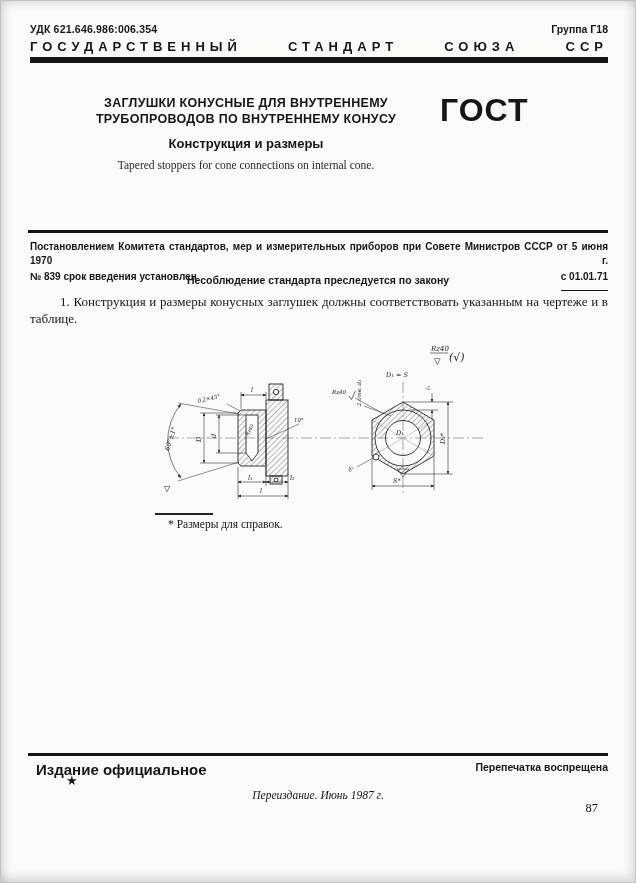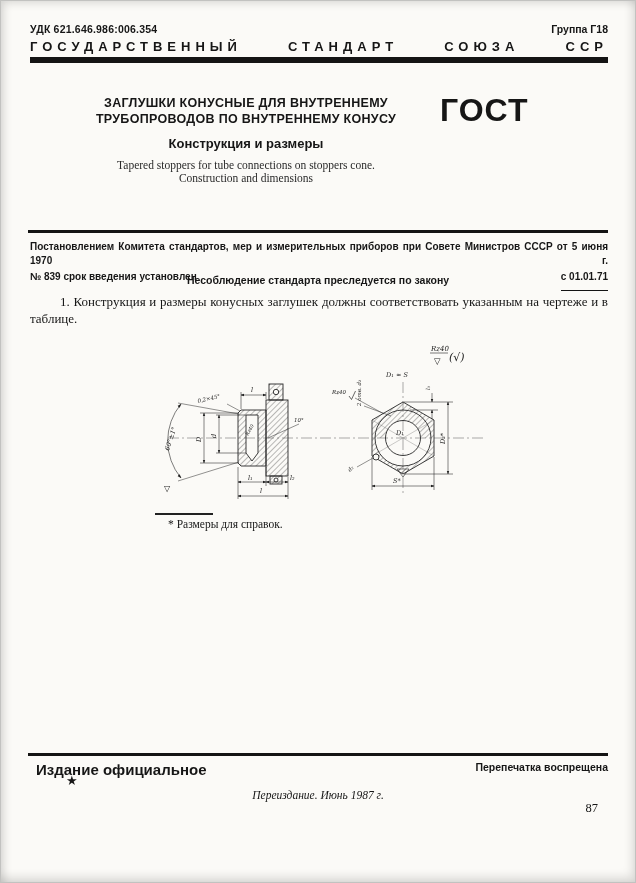--- a/index.html
+++ b/index.html
@@ -53,22 +53,21 @@
     <span>СОЮЗА</span>
     <span>ССР</span>
   </div>
   <div class="abs bar"></div>
 
   <div class="abs title-left">
     <div class="title-ru">ЗАГЛУШКИ КОНУСНЫЕ ДЛЯ ВНУТРЕННЕМУ</div>
     <div class="title-ru">ТРУБОПРОВОДОВ ПО ВНУТРЕННЕМУ КОНУСУ</div>
     <div class="title-sub">Конструкция и размеры</div>
     <div class="title-en">
-      <div>Tapered stoppers for tube connections on stoppers cone.</div>
-      <div>Construction and dimensions</div>
+      <div>Tapered stoppers for cone connections on internal cone.</div>
     </div>
   </div>
 
   <div class="abs gost-num">
     <div>ГОСТ</div>
   </div>
 
   <div class="abs rule1"></div>
 
   <div class="abs decree">

